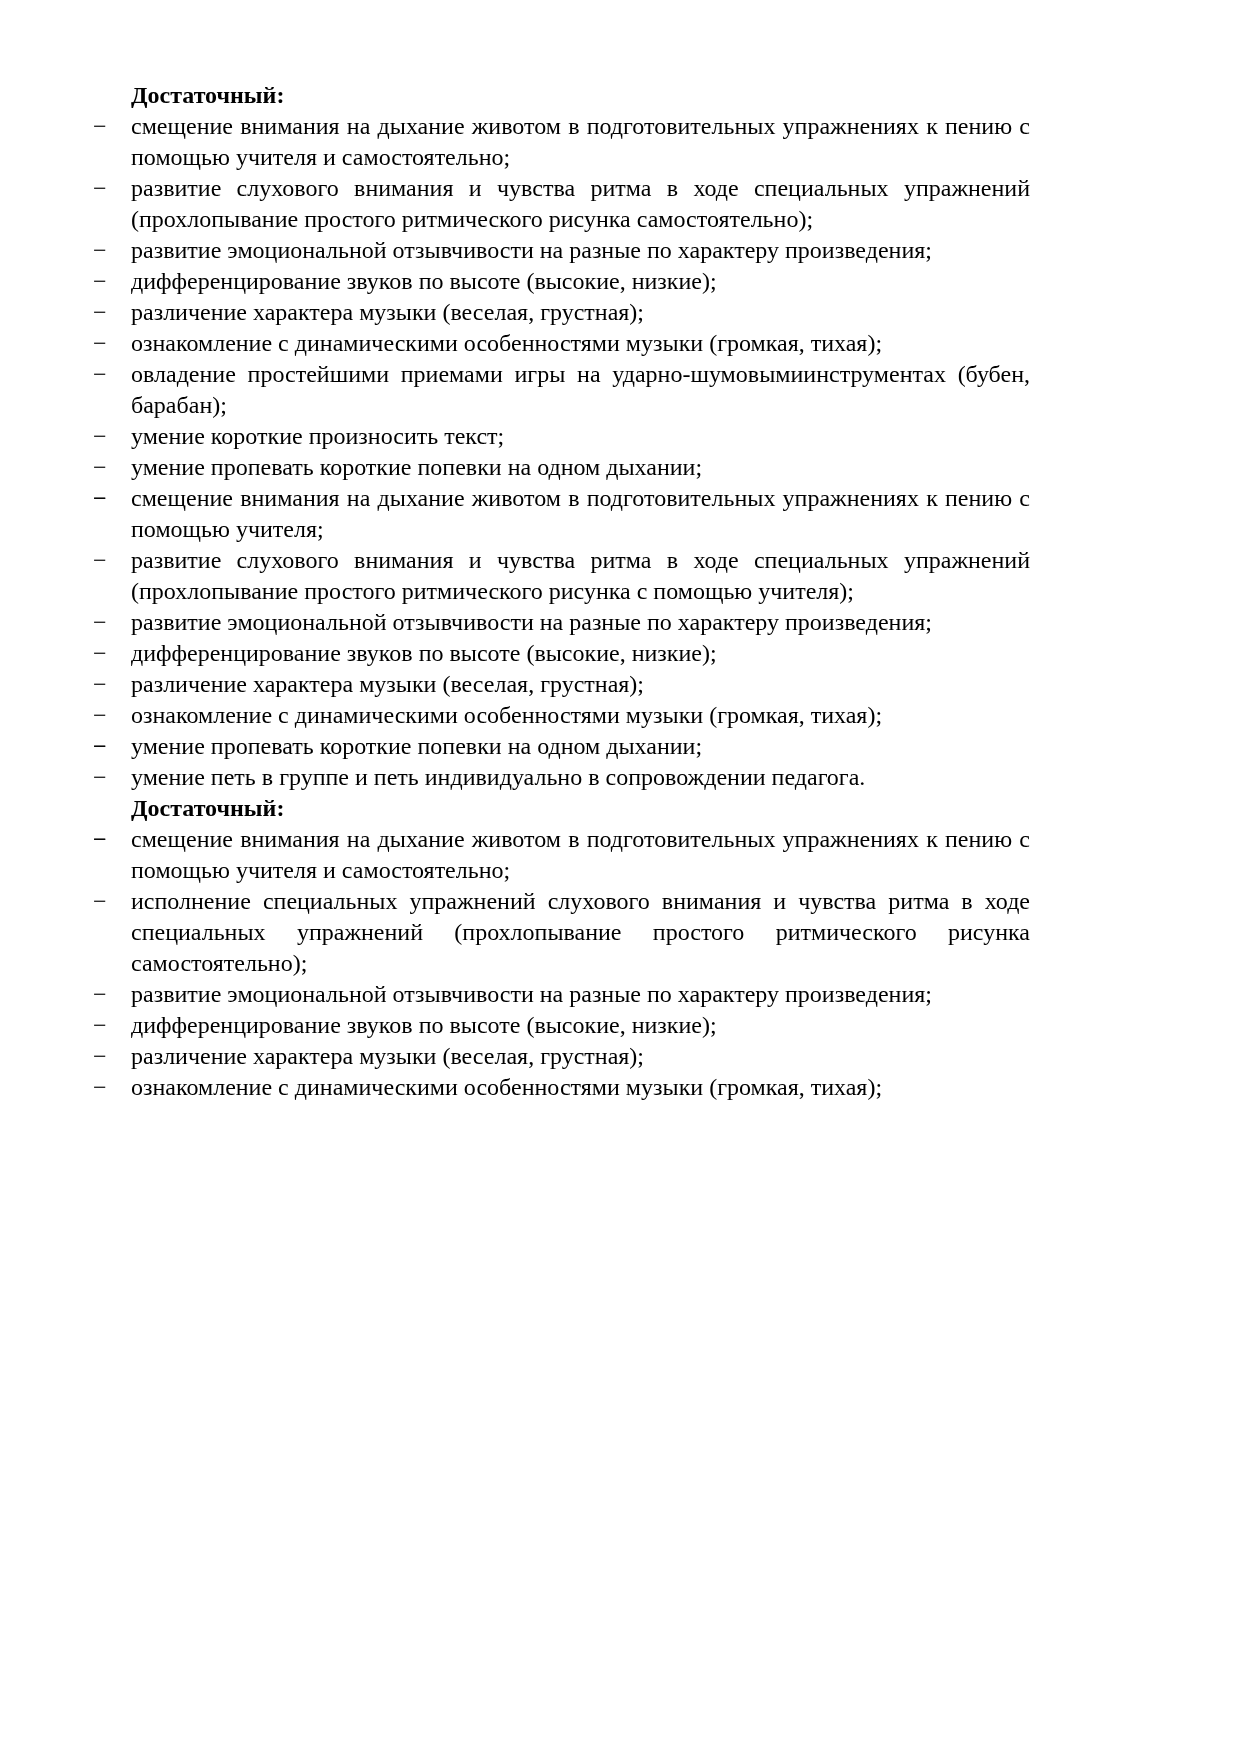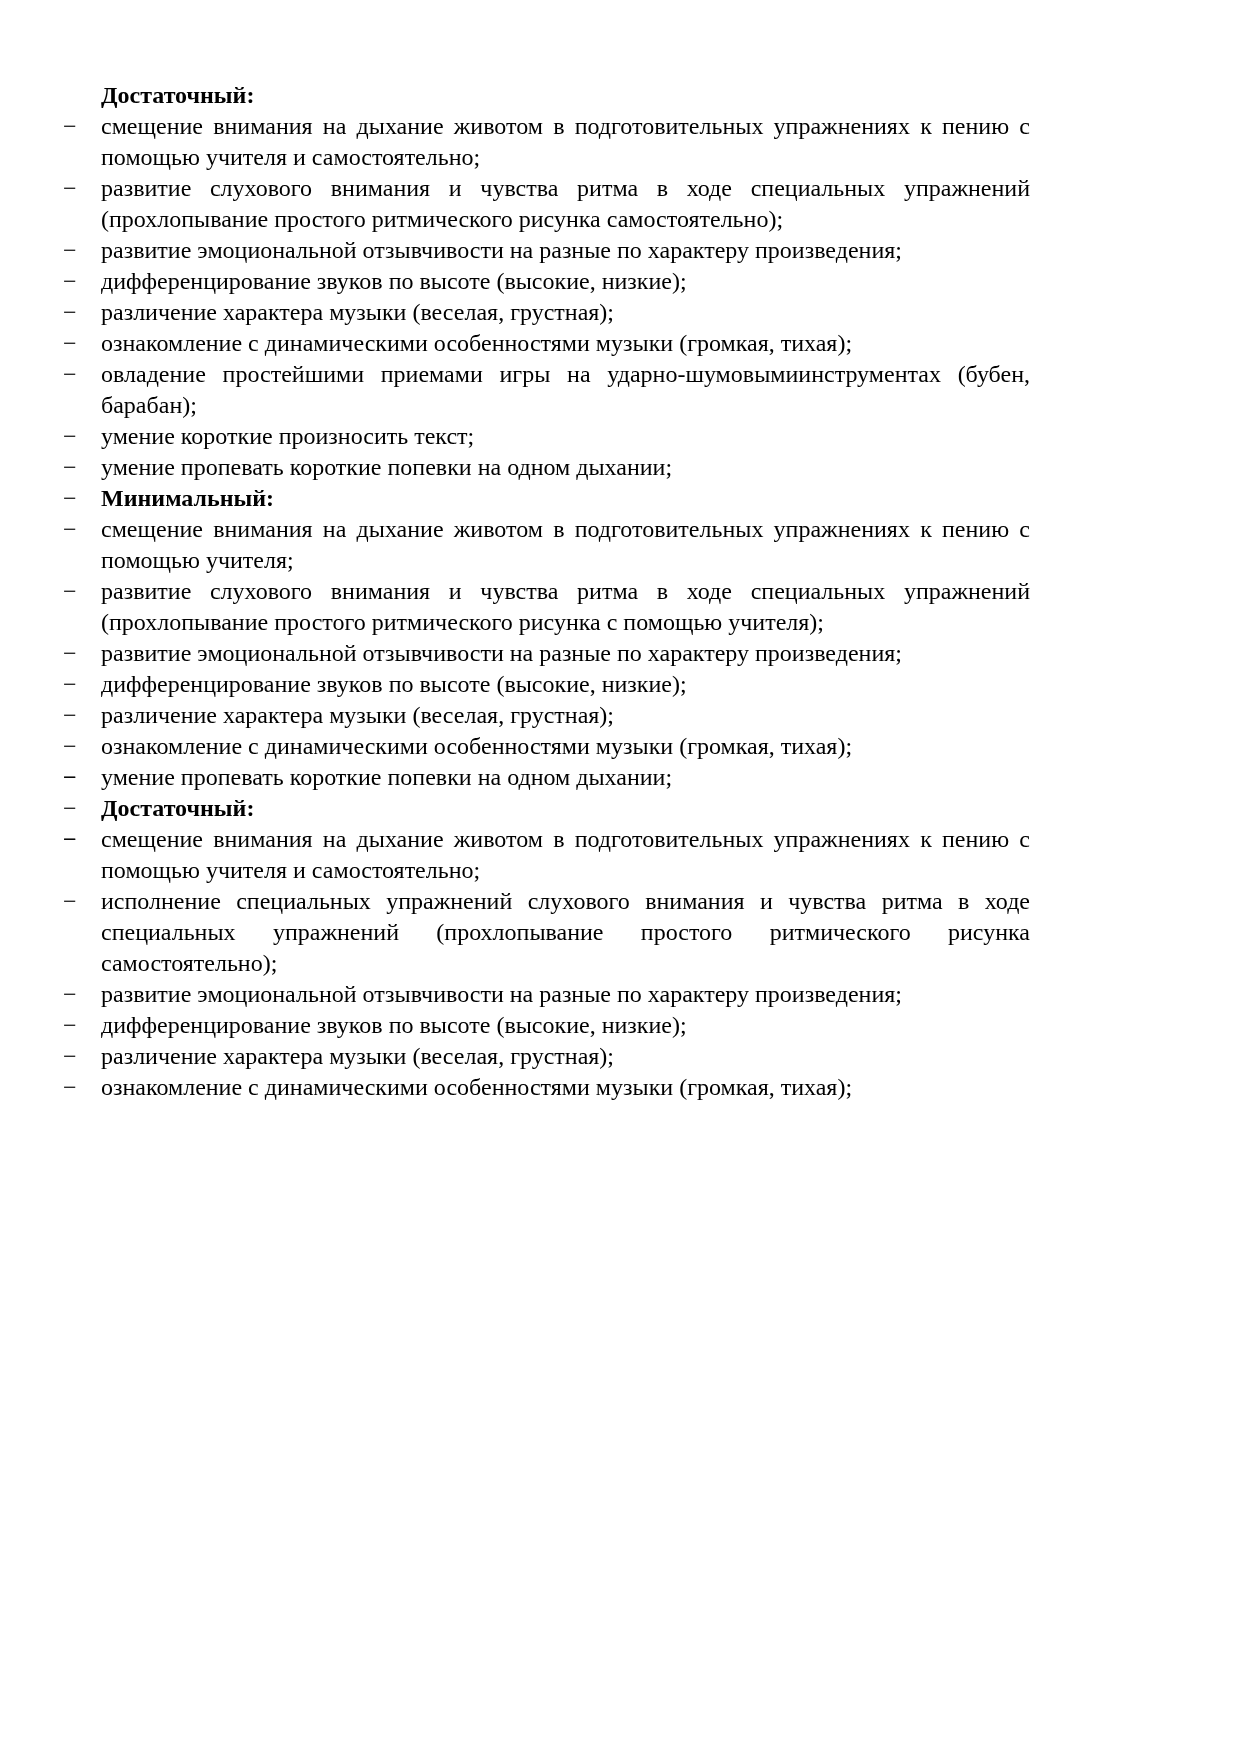--- a/index.html
+++ b/index.html
@@ -10,21 +10,21 @@
   .page {
     position: relative;
     width: 1240px;
     height: 1232px;
     box-sizing: border-box;
     background: #ffffff;
     color: #000000;
     font-family: "Liberation Serif", serif;
     font-size: 24px;
     line-height: 31px;
-    padding: 80px 210px 40px 63px;
+    padding: 80px 210px 40px 93px;
     overflow: hidden;
   }
   .heading {
     margin: 0 0 0 38px;
     font-weight: bold;
     text-align: left;
   }
   ul.list {
     margin: 0;
     padding: 0;
@@ -53,31 +53,30 @@
         <li><span class="dash">−</span><span>развитие слухового внимания и чувства ритма в ходе специальных упражнений (прохлопывание простого ритмического рисунка самостоятельно);</span></li>
         <li><span class="dash">−</span><span>развитие эмоциональной отзывчивости на разные по характеру произведения;</span></li>
         <li><span class="dash">−</span><span>дифференцирование звуков по высоте (высокие, низкие);</span></li>
         <li><span class="dash">−</span><span>различение характера музыки (веселая, грустная);</span></li>
         <li><span class="dash">−</span><span>ознакомление с динамическими особенностями музыки (громкая, тихая);</span></li>
         <li><span class="dash">−</span><span>овладение простейшими приемами игры на ударно-шумовымиинструментах  (бубен, барабан);</span></li>
         <li><span class="dash">−</span><span>умение короткие произносить текст;</span></li>
         <li><span class="dash">−</span><span>умение пропевать короткие попевки на одном дыхании;</span></li>
         <li><span class="dash">−</span></li>
       </ul>
-      <p class="heading">Минимальный:</p>
       <ul class="list">
         <li><span class="dash">−</span><span>смещение внимания на дыхание животом в подготовительных упражнениях к пению с помощью учителя;</span></li>
         <li><span class="dash">−</span><span>развитие слухового внимания и чувства ритма в ходе специальных упражнений (прохлопывание простого ритмического рисунка с помощью учителя);</span></li>
         <li><span class="dash">−</span><span>развитие эмоциональной отзывчивости на разные по характеру произведения;</span></li>
         <li><span class="dash">−</span><span>дифференцирование звуков по высоте (высокие, низкие);</span></li>
         <li><span class="dash">−</span><span>различение характера музыки (веселая, грустная);</span></li>
         <li><span class="dash">−</span><span>ознакомление с динамическими особенностями музыки (громкая, тихая);</span></li>
         <li><span class="dash">−</span></li>
         <li><span class="dash">−</span><span>умение пропевать короткие попевки на одном дыхании;</span></li>
-        <li><span class="dash">−</span></li>
+        <li><span class="dash">−</span><span>умение петь в группе и петь индивидуально в сопровождении педагога.</span></li>
       </ul>
       <p class="heading">Достаточный:</p>
       <ul class="list">
         <li><span class="dash">−</span></li>
         <li><span class="dash">−</span><span>смещение внимания на дыхание животом в подготовительных упражнениях к пению с помощью учителя и самостоятельно;</span></li>
         <li><span class="dash">−</span><span>исполнение специальных упражнений слухового внимания и чувства ритма в ходе специальных упражнений (прохлопывание простого ритмического рисунка самостоятельно);</span></li>
         <li><span class="dash">−</span><span>развитие эмоциональной отзывчивости на разные по характеру произведения;</span></li>
         <li><span class="dash">−</span><span>дифференцирование звуков по высоте (высокие, низкие);</span></li>
         <li><span class="dash">−</span><span>различение характера музыки (веселая, грустная);</span></li>
         <li><span class="dash">−</span><span>ознакомление с динамическими особенностями музыки (громкая, тихая);</span></li>

